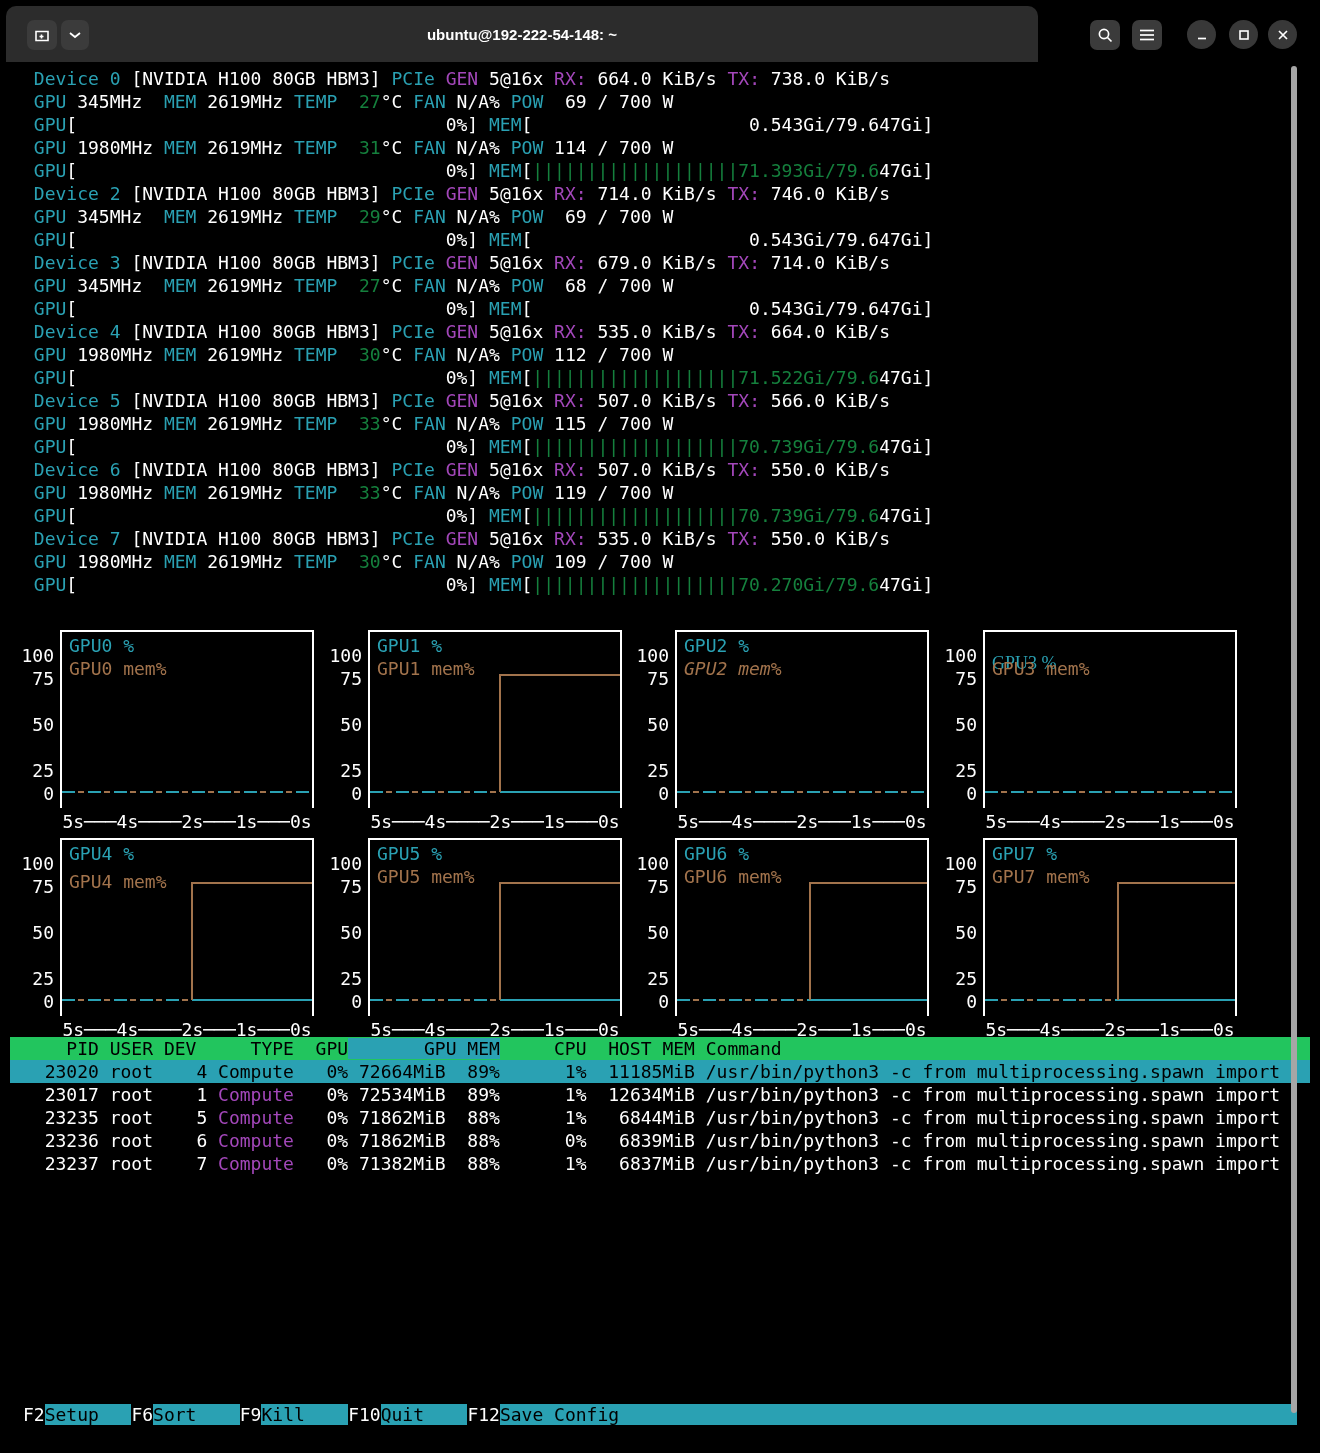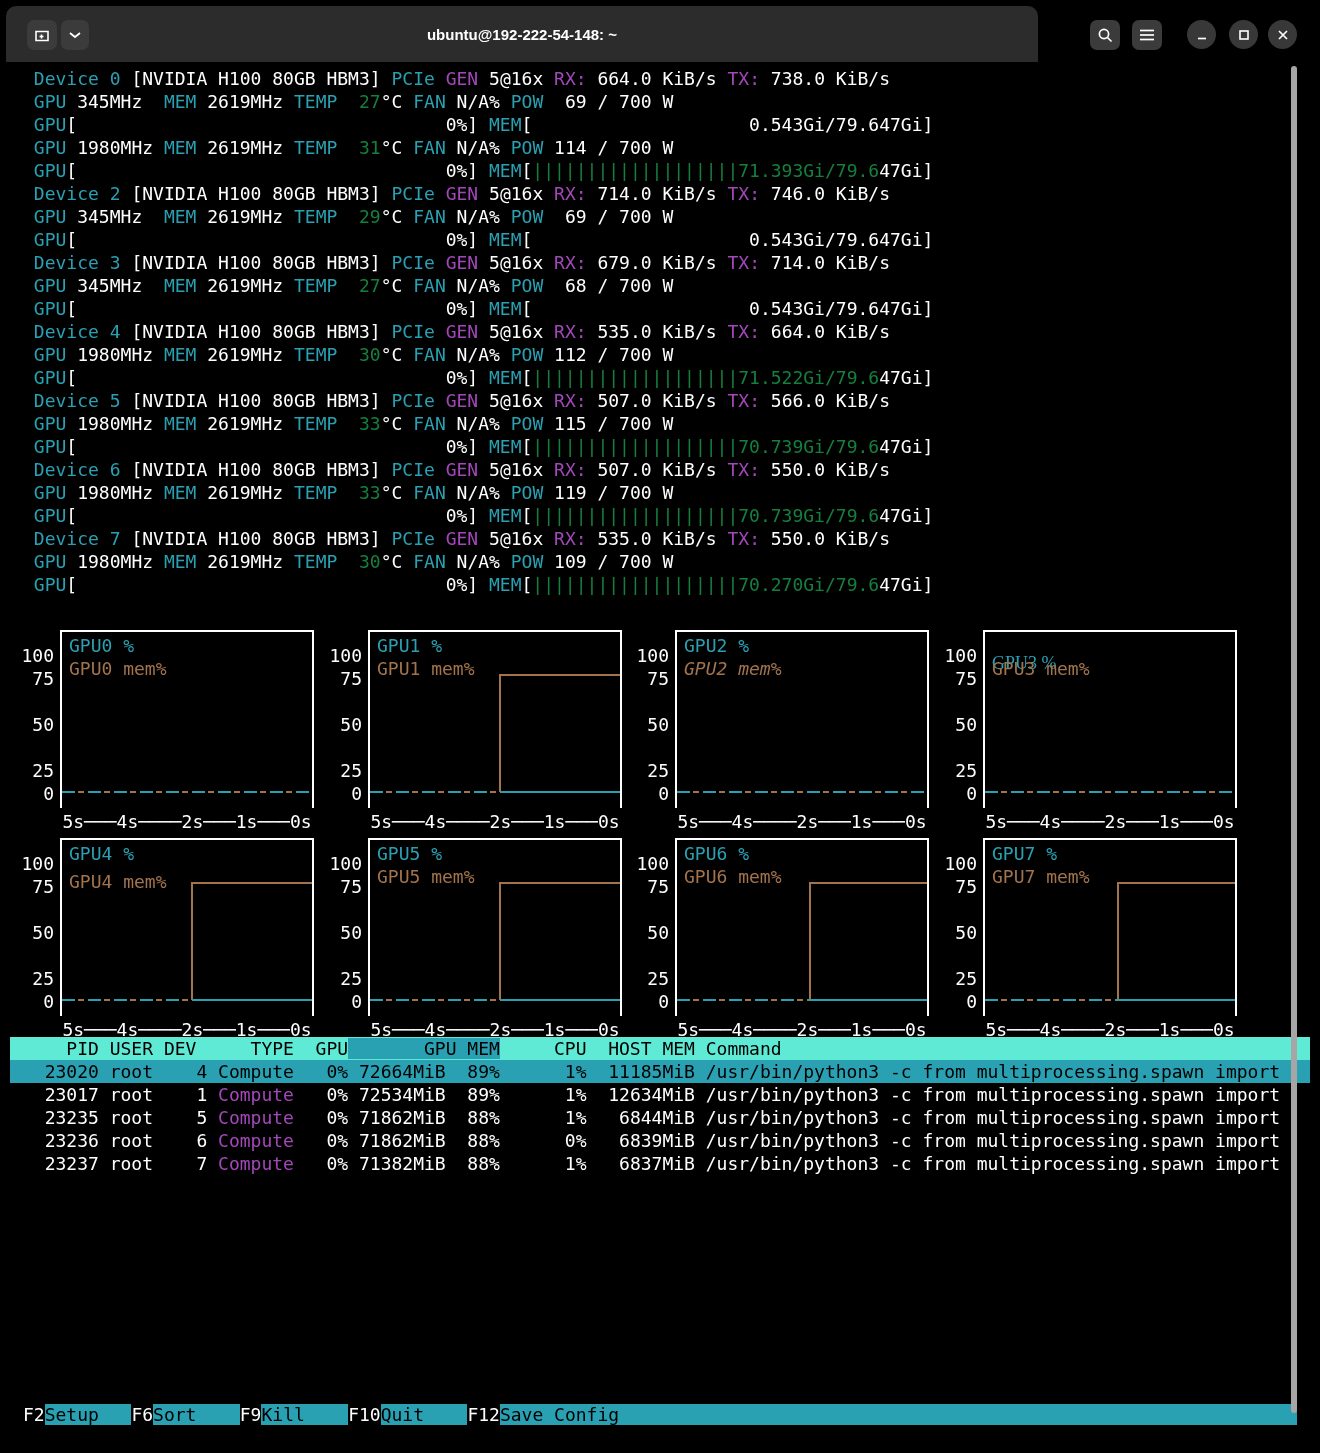--- a/index.html
+++ b/index.html
@@ -24,21 +24,21 @@
   
   .chart{position:absolute;width:310px;height:205px;}
   .ylab{position:absolute;left:0;width:44px;height:23px;text-align:right;font-size:18px;line-height:23px;color:#fff;white-space:pre;}
   .cbox{position:absolute;left:50px;top:0;width:250px;height:176px;border:2px solid #fff;border-bottom:none;}
   .legend{position:absolute;left:7px;font-size:18px;line-height:23px;white-space:pre;}
   .xaxis{position:absolute;left:50px;top:180px;width:254px;text-align:center;font-size:18px;line-height:23px;color:#fff;white-space:pre;}
 
   
   #ptable{position:absolute;left:10px;top:975px;width:1300px;}
   .trow{height:23px;padding-left:13px;}
-  .thead{background:#5eead4;}
+  .thead{background:#22c55e;}
   .thead .hl{background:#2aa1b3;}
   .tsel{background:#2aa1b3;}
 
   
   #fkeys{position:absolute;left:23px;top:1341px;width:1274px;height:24px;overflow:hidden;}
   .fk-label{background:#2aa1b3;color:#000;}
 
   
   .sbar{position:absolute;left:1291px;top:4px;width:6px;height:1347px;background:#a6a6a6;border-radius:3px;}
 </style>

